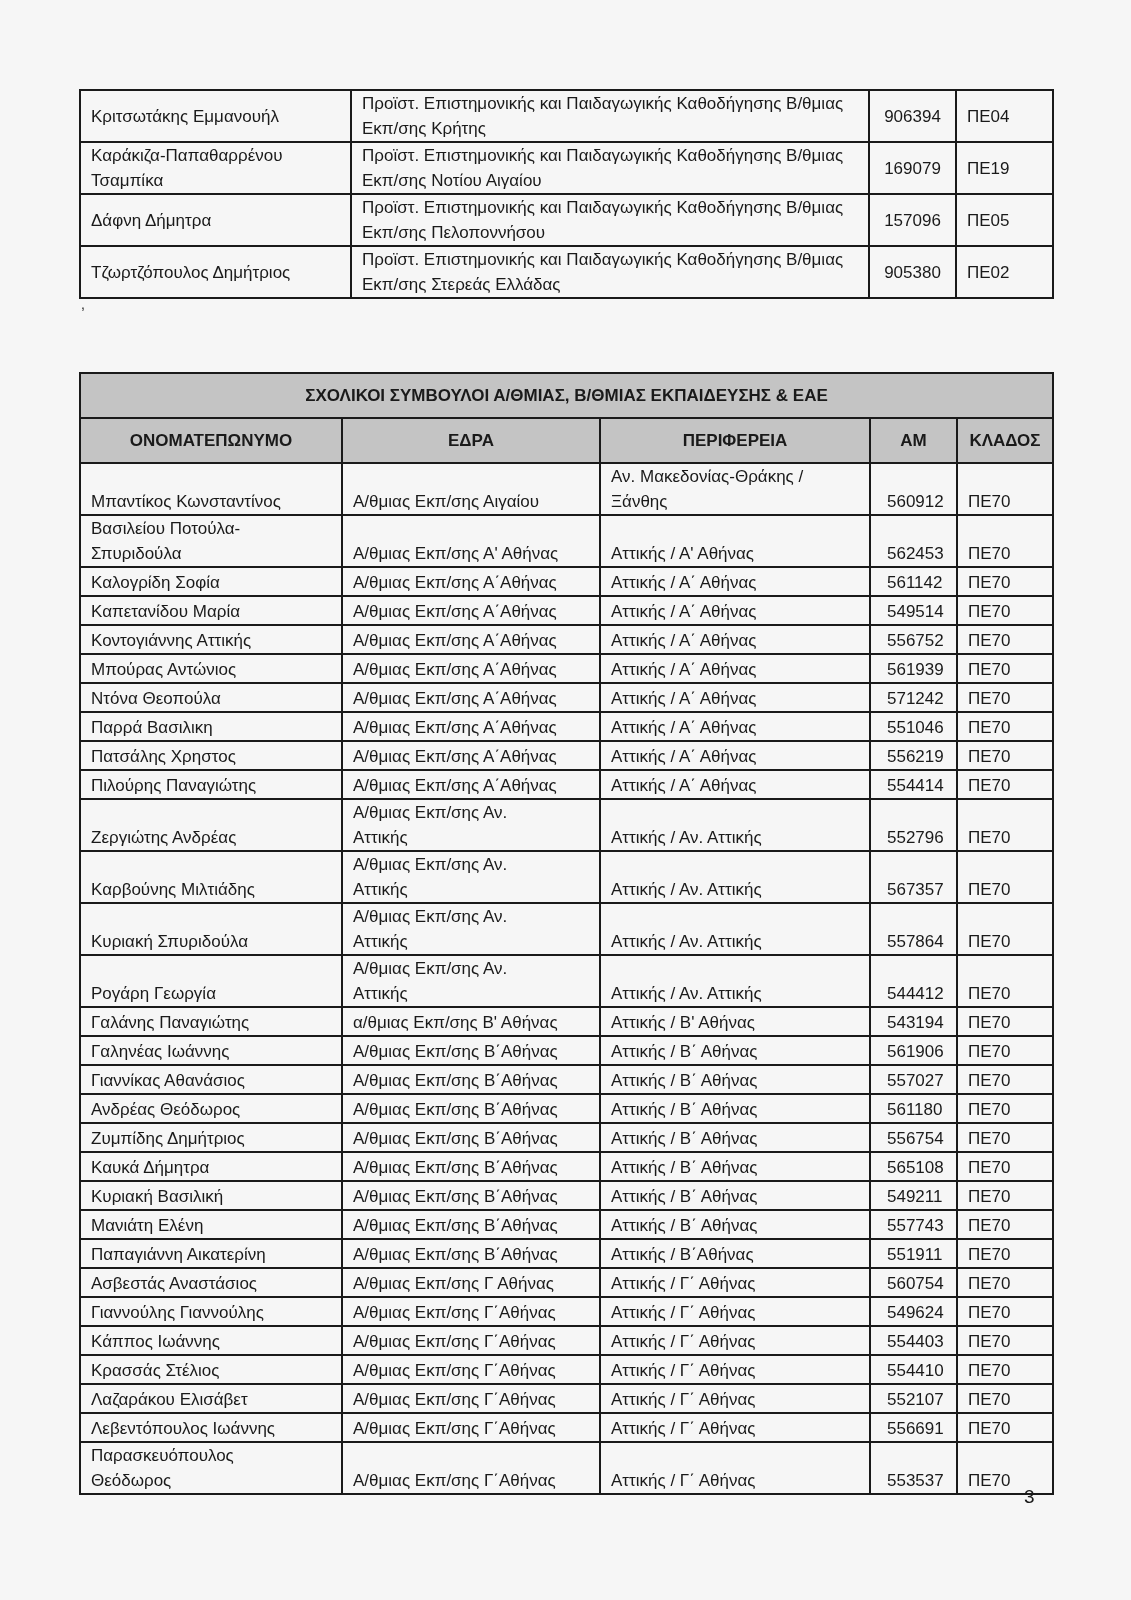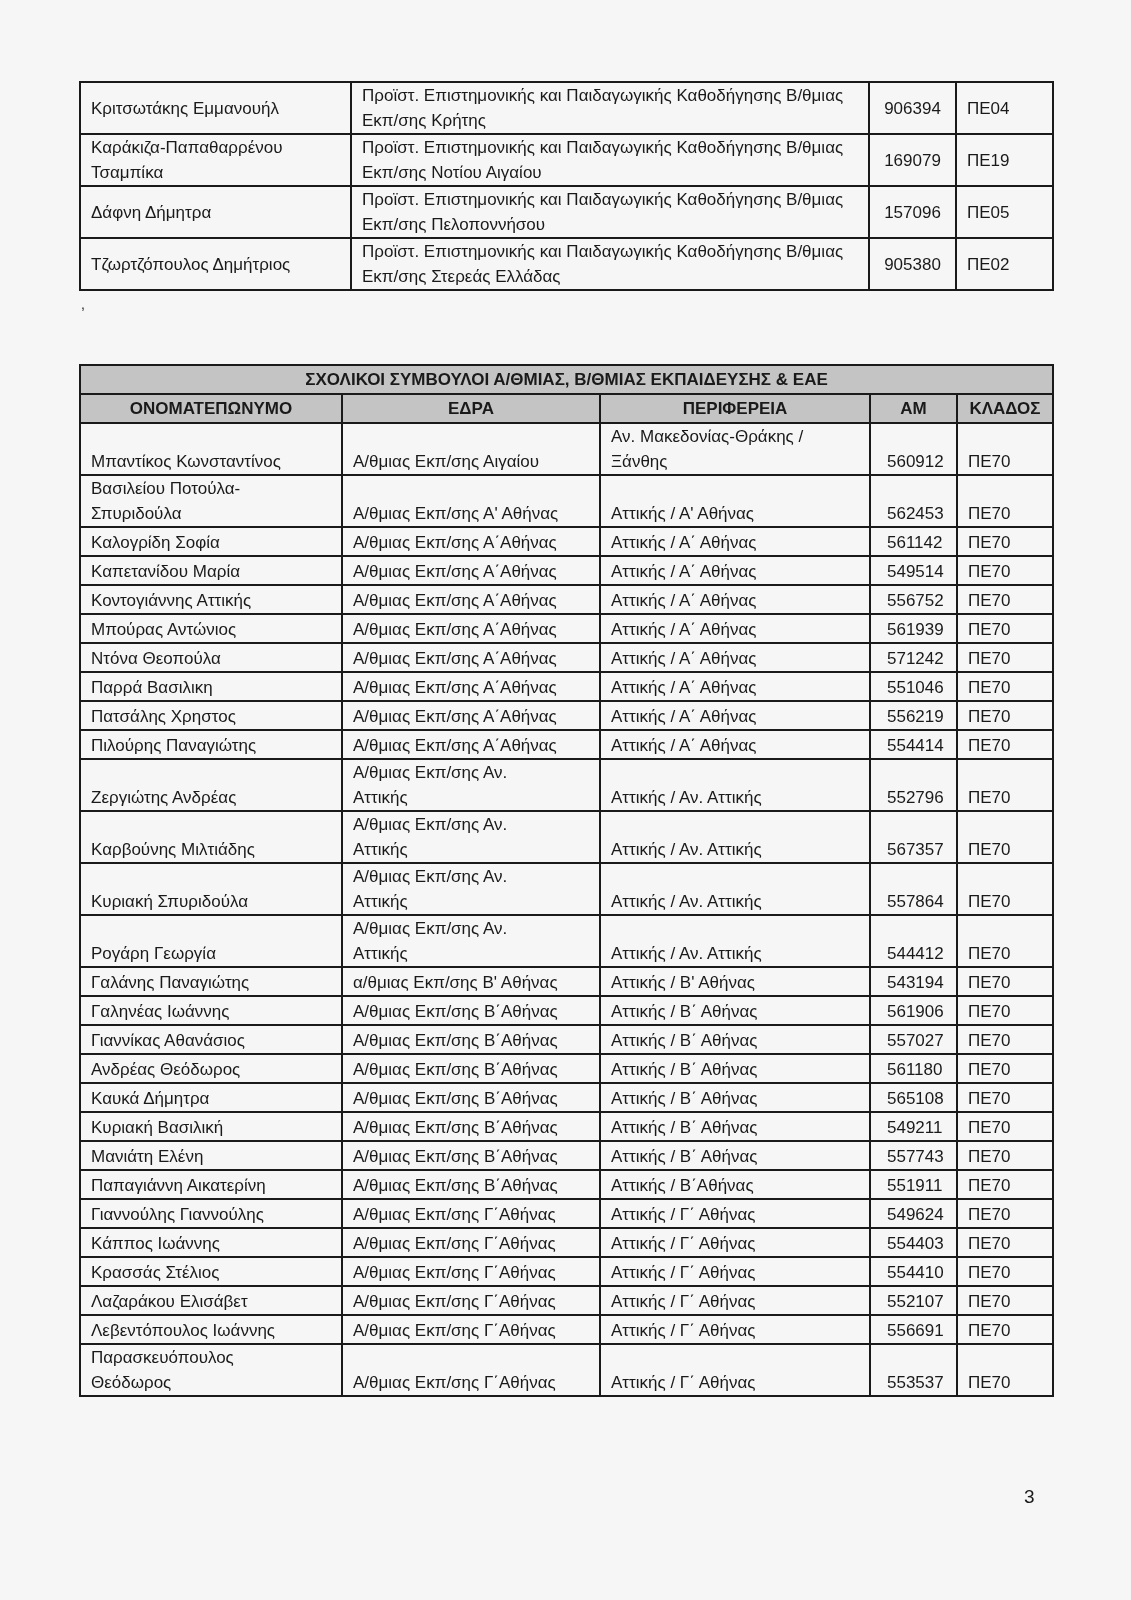--- a/index.html
+++ b/index.html
@@ -4,28 +4,28 @@
 <style>
   html, body { margin: 0; padding: 0; }
   body {
     width: 1131px; height: 1600px;
     background: #f6f6f6;
     position: relative;
     font-family: "Liberation Sans", "DejaVu Sans", sans-serif;
     color: #1a1a1a;
     overflow: hidden;
   }
-  table { border-collapse: collapse; position: absolute; left: 79px; table-layout: fixed; }
+  table { border-collapse: collapse; position: absolute; left: 79px; table-layout: fixed; margin-top: 8px; }
   td, th { border: 2px solid #1a1a1a; font-size: 17px; line-height: 25px; padding: 0 10px; }
   #top-table { top: 81px; width: 973px; }
   #top-table td { height: 48px; vertical-align: middle; }
   #top-table td.num, #top-table td.code { white-space: nowrap; }
   #top-table td.num { text-align: center; }
   #main-table { top: 364px; width: 973px; }
-  #main-table th { background: #c4c4c4; font-weight: bold; text-align: center; height: 27px; padding: 0 4px; }
+  #main-table th { background: #c4c4c4; font-weight: bold; text-align: center; height: 27px; padding: 8px 4px; }
   #main-table td { vertical-align: bottom; height: 27px; white-space: pre-line; }
   #main-table td.num { text-align: center; padding: 0 16px; }
   .comma { position: absolute; left: 81px; top: 296px; font-size: 14px; }
   .page-num { position: absolute; left: 1024px; top: 1486px; font-size: 19px; }
 </style>
 </head>
 <body>
 
 <table id="top-table">
   <colgroup>
@@ -211,20 +211,27 @@
         <td class="code">ΠΕ70</td>
       </tr>
       <tr>
         <td>Ανδρέας Θεόδωρος</td>
         <td>Α/θμιας Εκπ/σης Β΄Αθήνας</td>
         <td>Αττικής / Β΄ Αθήνας</td>
         <td class="num">561180</td>
         <td class="code">ΠΕ70</td>
       </tr>
       <tr>
+        <td>Ζυμπίδης Δημήτριος</td>
+        <td>Α/θμιας Εκπ/σης Β΄Αθήνας</td>
+        <td>Αττικής / Β΄ Αθήνας</td>
+        <td class="num">556754</td>
+        <td class="code">ΠΕ70</td>
+      </tr>
+      <tr>
         <td>Καυκά Δήμητρα</td>
         <td>Α/θμιας Εκπ/σης Β΄Αθήνας</td>
         <td>Αττικής / Β΄ Αθήνας</td>
         <td class="num">565108</td>
         <td class="code">ΠΕ70</td>
       </tr>
       <tr>
         <td>Κυριακή Βασιλική</td>
         <td>Α/θμιας Εκπ/σης Β΄Αθήνας</td>
         <td>Αττικής / Β΄ Αθήνας</td>
@@ -239,20 +246,27 @@
         <td class="code">ΠΕ70</td>
       </tr>
       <tr>
         <td>Παπαγιάννη Αικατερίνη</td>
         <td>Α/θμιας Εκπ/σης Β΄Αθήνας</td>
         <td>Αττικής / Β΄Αθήνας</td>
         <td class="num">551911</td>
         <td class="code">ΠΕ70</td>
       </tr>
       <tr>
+        <td>Ασβεστάς Αναστάσιος</td>
+        <td>Α/θμιας Εκπ/σης Γ Αθήνας</td>
+        <td>Αττικής / Γ΄ Αθήνας</td>
+        <td class="num">560754</td>
+        <td class="code">ΠΕ70</td>
+      </tr>
+      <tr>
         <td>Γιαννούλης Γιαννούλης</td>
         <td>Α/θμιας Εκπ/σης Γ΄Αθήνας</td>
         <td>Αττικής / Γ΄ Αθήνας</td>
         <td class="num">549624</td>
         <td class="code">ΠΕ70</td>
       </tr>
       <tr>
         <td>Κάππος Ιωάννης</td>
         <td>Α/θμιας Εκπ/σης Γ΄Αθήνας</td>
         <td>Αττικής / Γ΄ Αθήνας</td>

